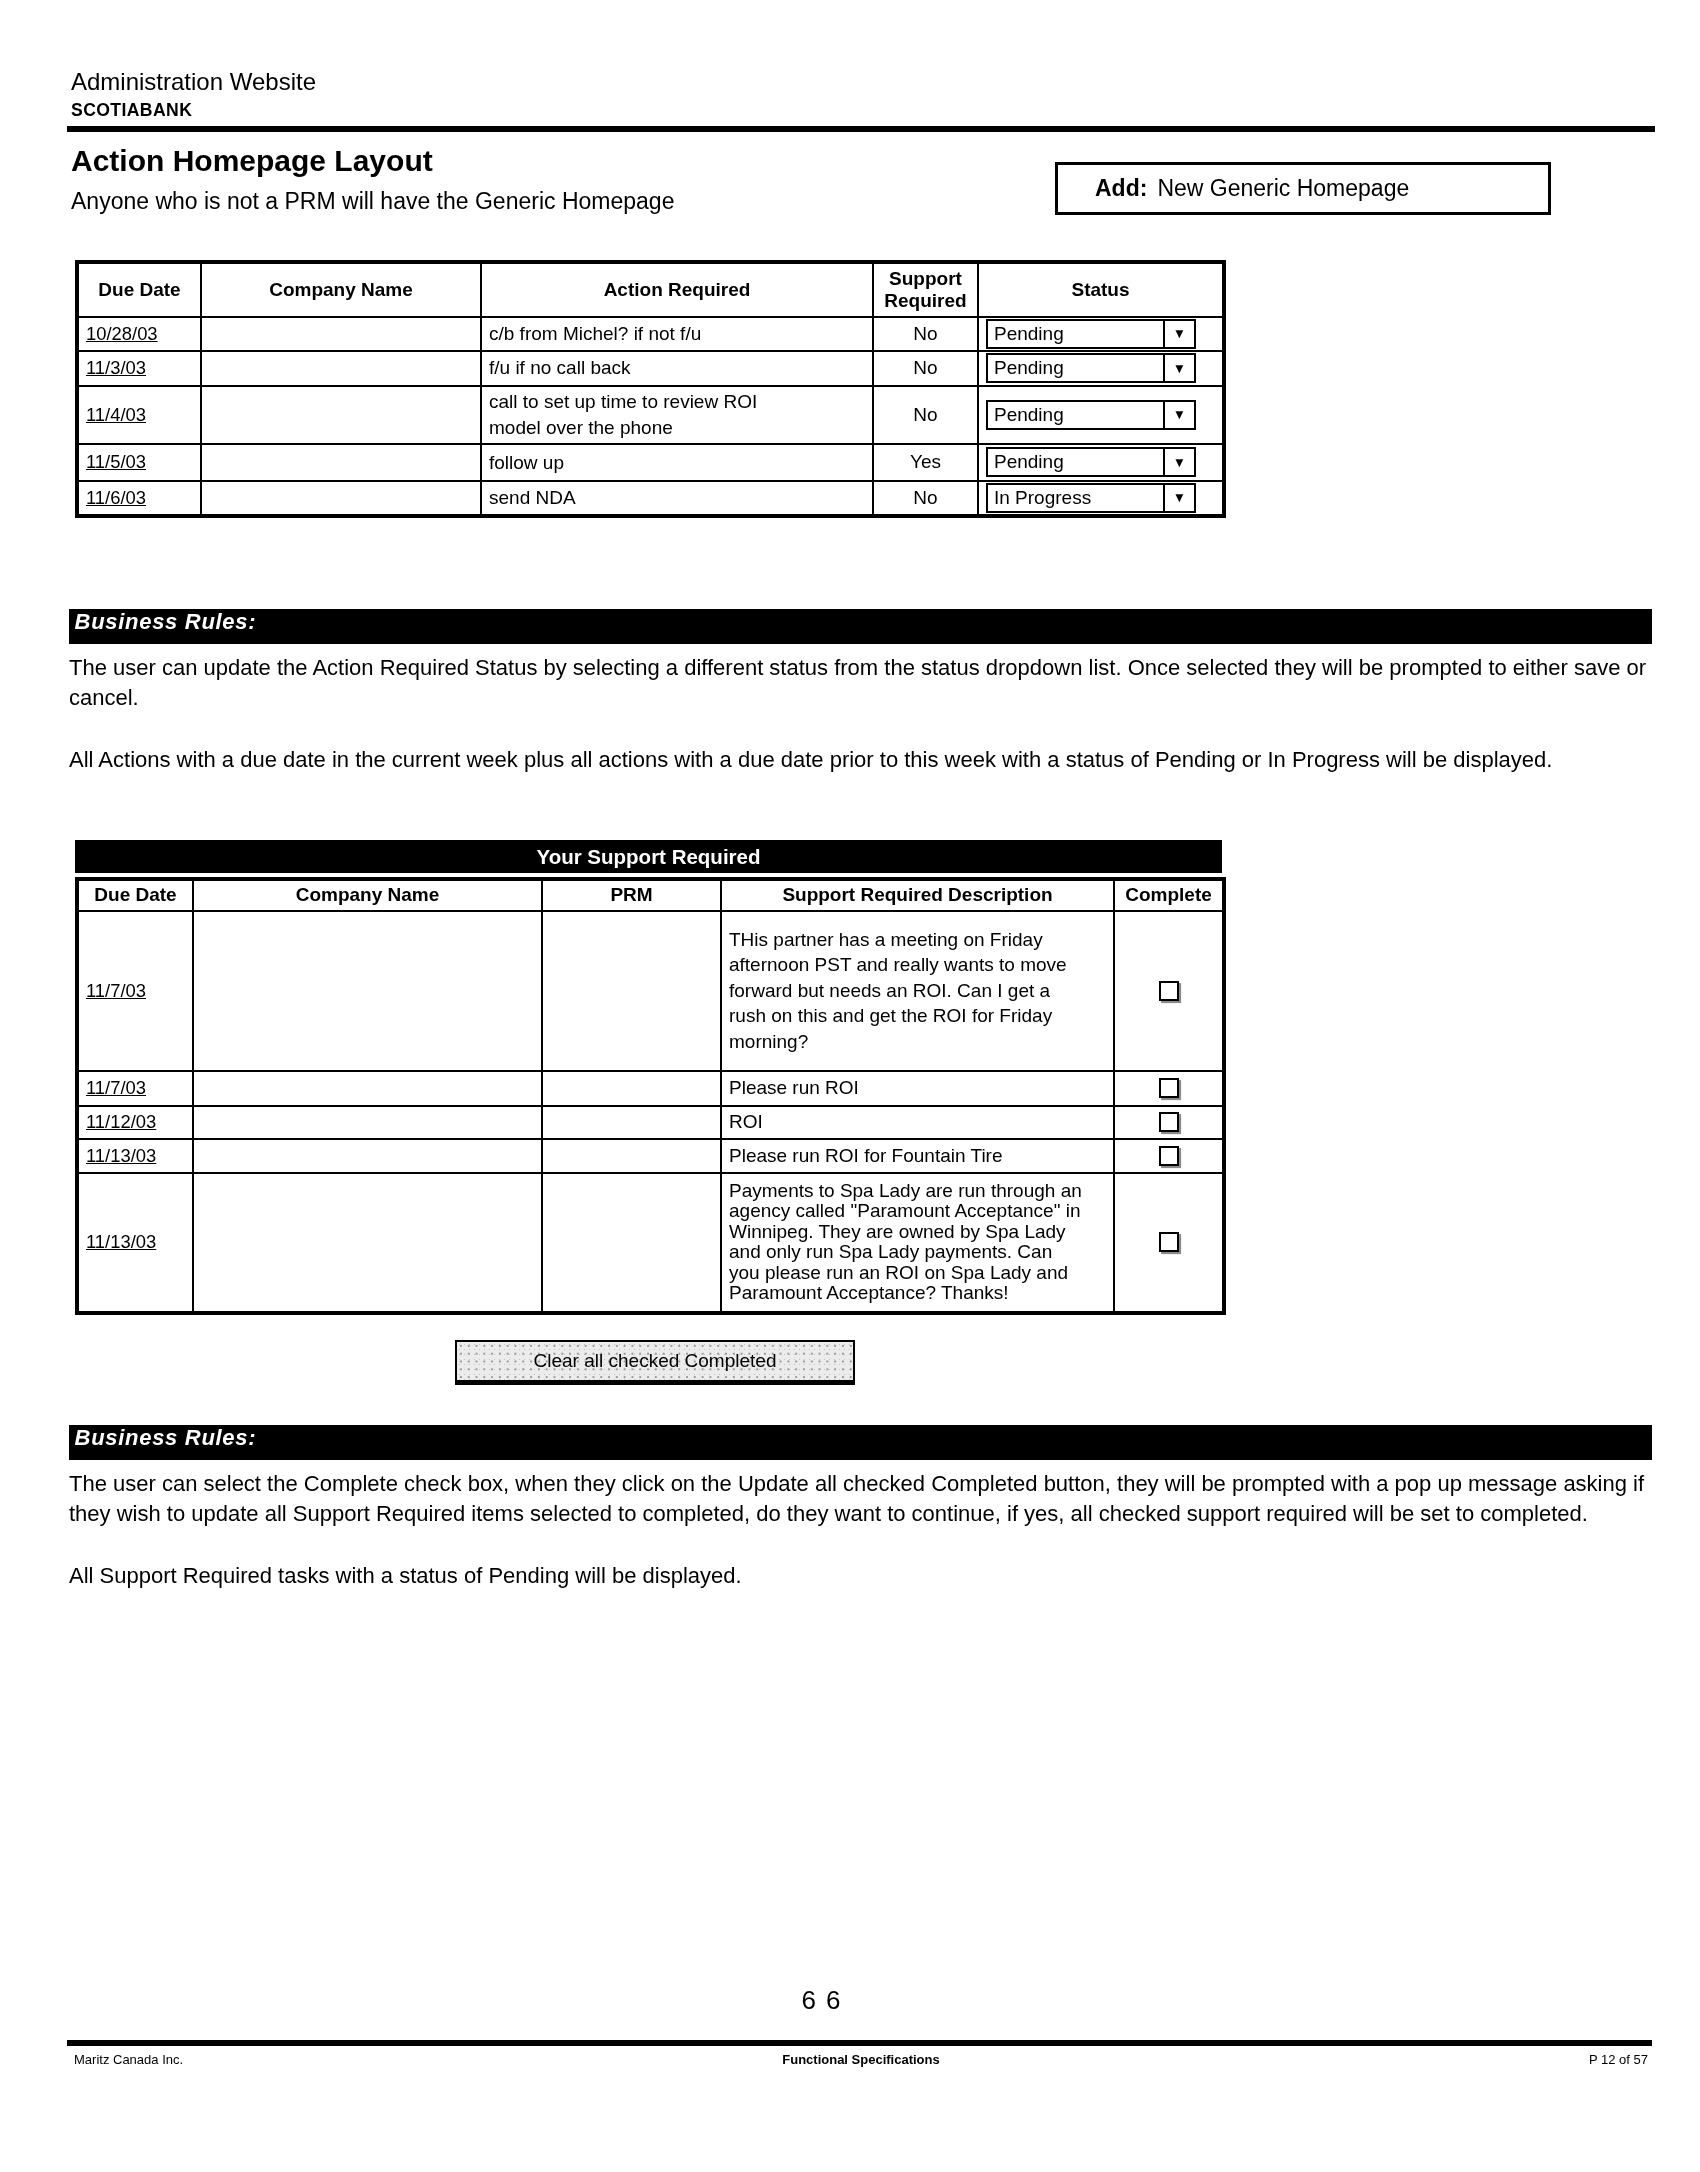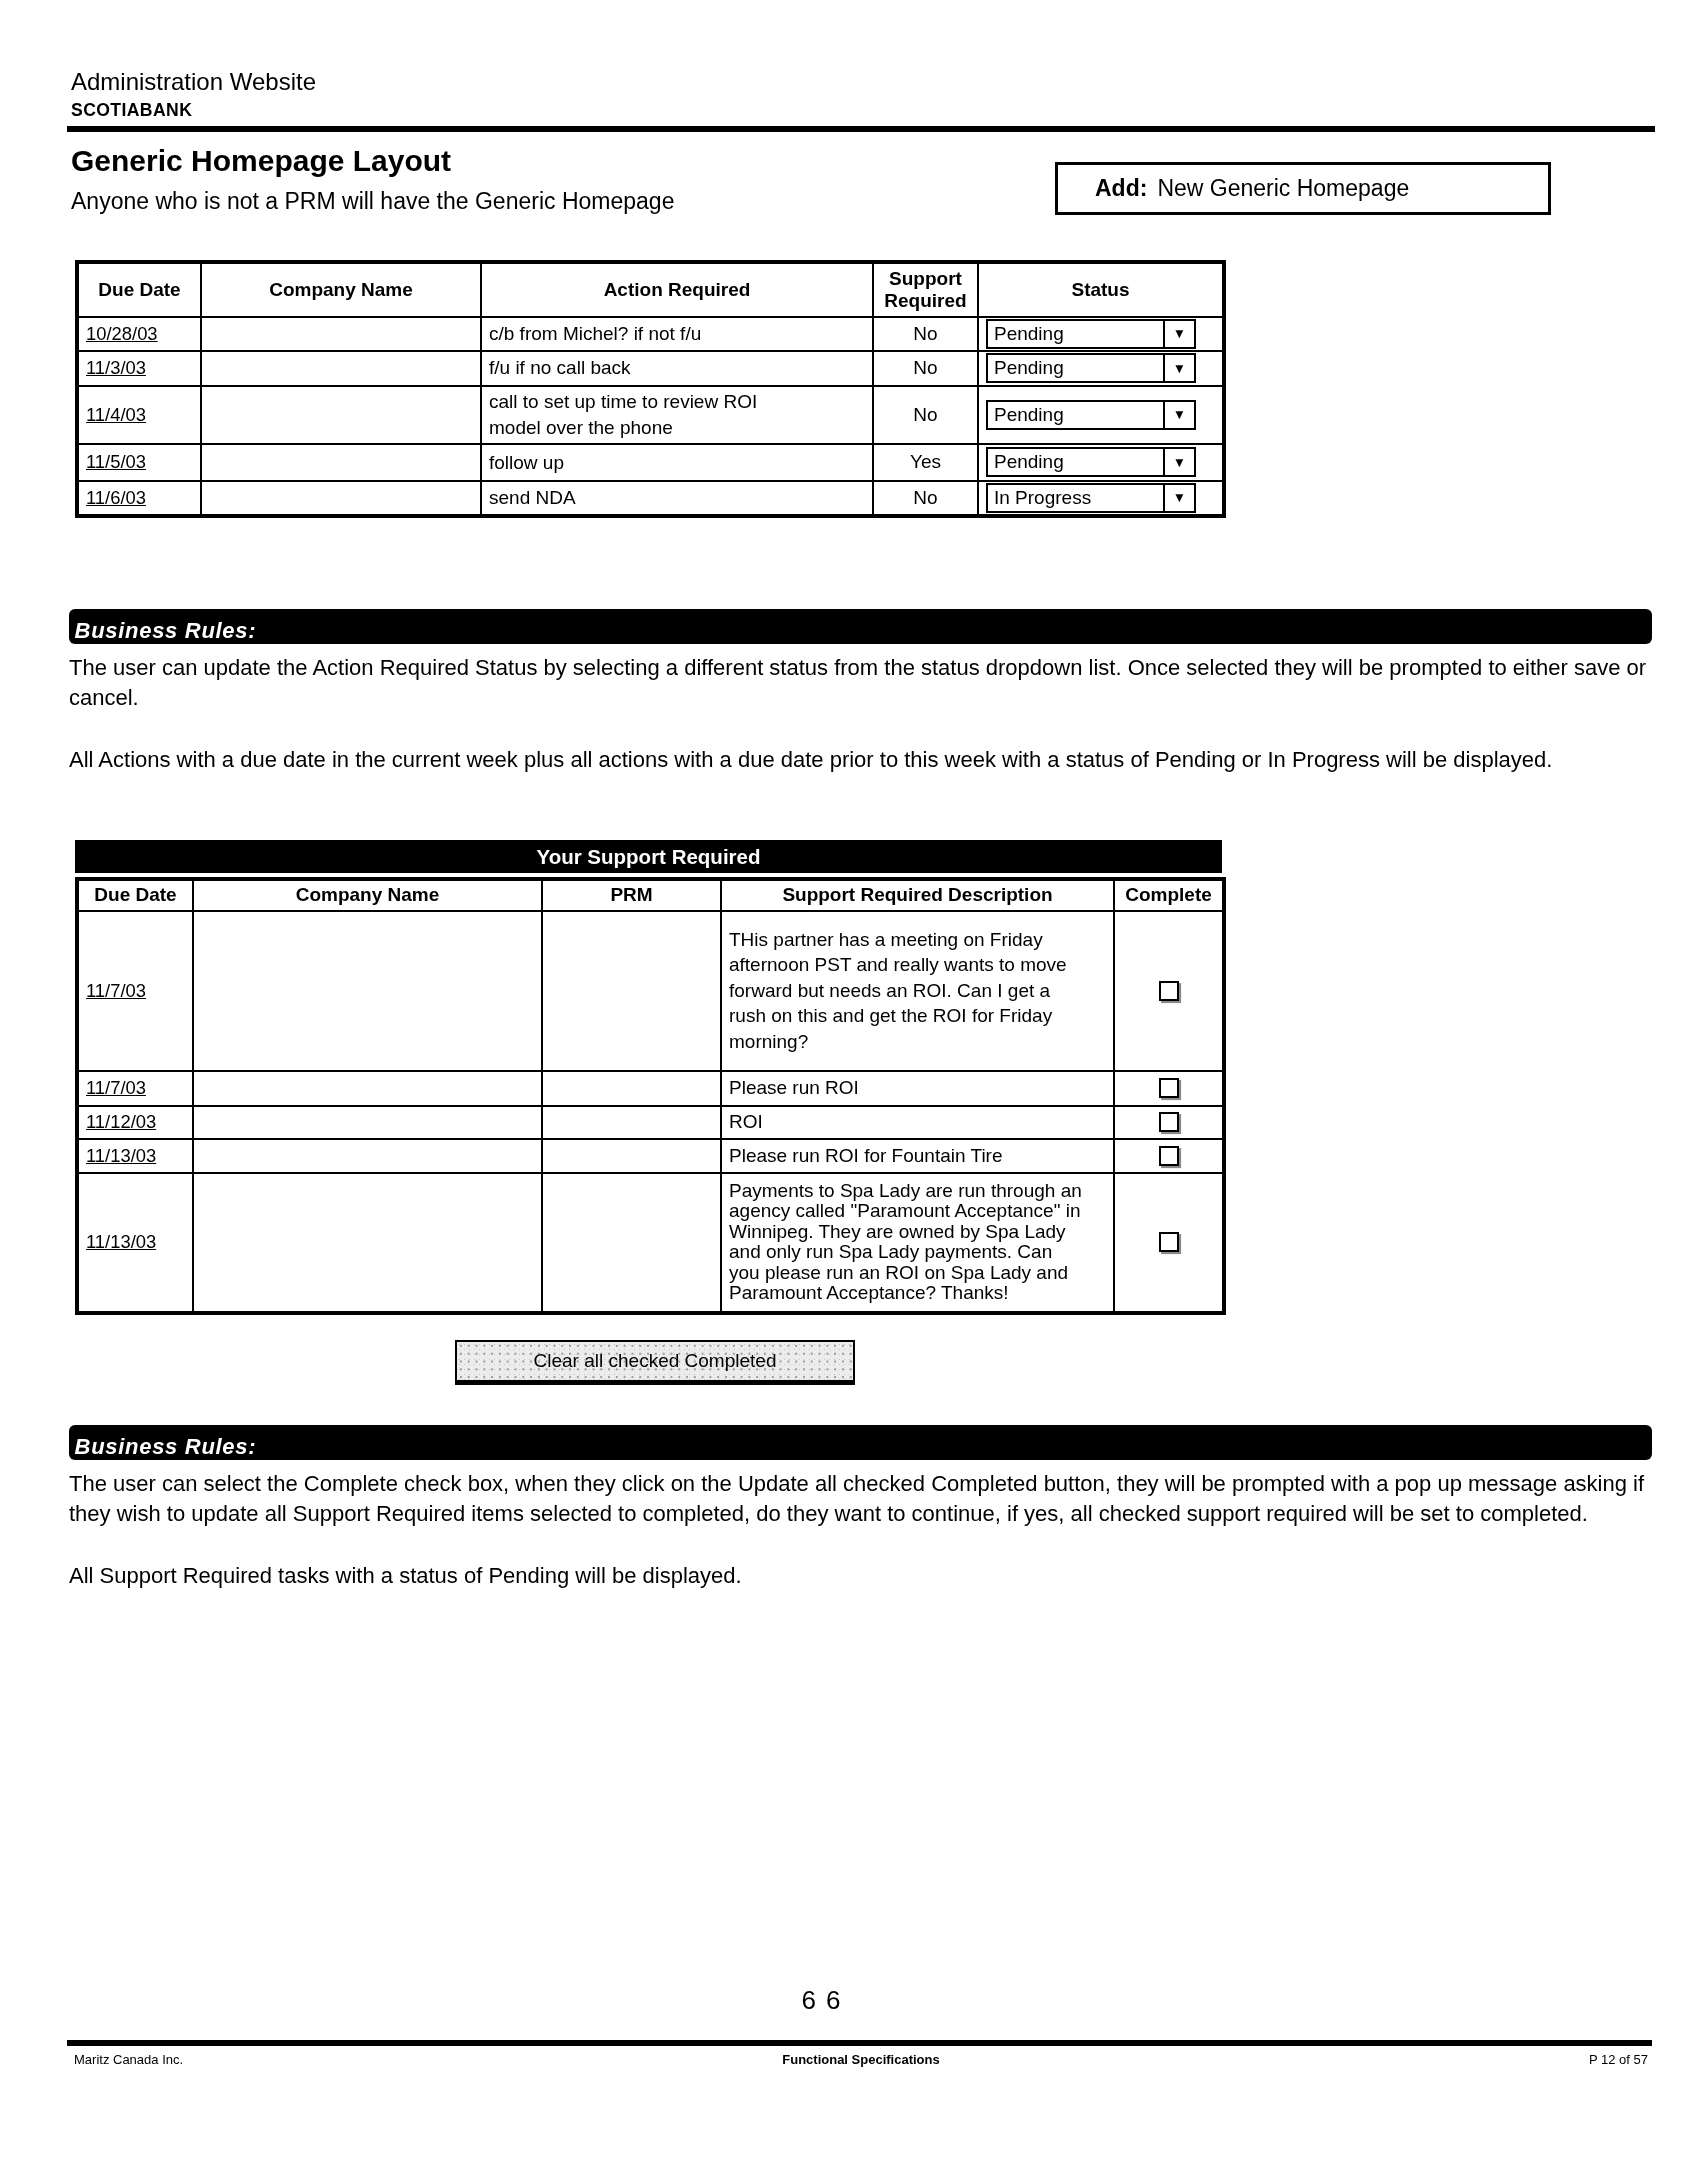--- a/index.html
+++ b/index.html
@@ -66,24 +66,23 @@
     background-image:radial-gradient(#9a9a9a 0.8px, transparent 1px),
                      radial-gradient(#c4c4c4 0.7px, transparent 0.8px);
     background-size:7.8px 7.8px, 5px 5px;
     display:flex; align-items:center; justify-content:center;
     font-size:19px; cursor:pointer;
   }
 
   
   .br { width:1583px; }
   .br-bar {
-    height:35px; background:#000; color:#fff; display:flex; align-items:flex-end;
+    height:35px; background:#000; color:#fff; display:flex; align-items:flex-start;
     padding-left:5.6px; font-size:22px; font-weight:bold; font-style:italic;
     letter-spacing:0.7px;
-    border-radius:6px;
   }
   .br p { font-size:22px; line-height:30px; margin-top:8.5px; }
   .br p + p { margin-top:32px; }
 
   
   .page-number { left:0; top:1985px; width:1652px; text-align:center; font-size:26px; letter-spacing:10px; }
   .foot-rule { left:67px; top:2040px; width:1585px; height:5.6px; background:#000; }
   .foot-row { left:74px; top:2052px; width:1574px; display:flex; font-size:13px; }
   .foot-row .fl { flex:1; text-align:left; }
   .foot-row .fc { flex:1; text-align:center; font-weight:bold; }
@@ -91,21 +90,21 @@
 </style>
 </head>
 <body>
 
 <div class="page">
 
   <div class="abs doc-h1">Administration Website</div>
   <div class="abs doc-h2">SCOTIABANK</div>
   <div class="abs top-rule"></div>
 
-  <div class="abs page-title">Generic Homepage Layout</div>
+  <div class="abs page-title">Action Homepage Layout</div>
   <div class="abs page-subtitle">Anyone who is not a PRM will have the Generic Homepage</div>
 
   <div class="abs add-btn">
     <b>Add:</b>
     <span>New Generic Homepage</span>
   </div>
 
   <div class="abs tbl-section" style="left:75px; top:256px;">
     <table class="grid">
       <colgroup>

